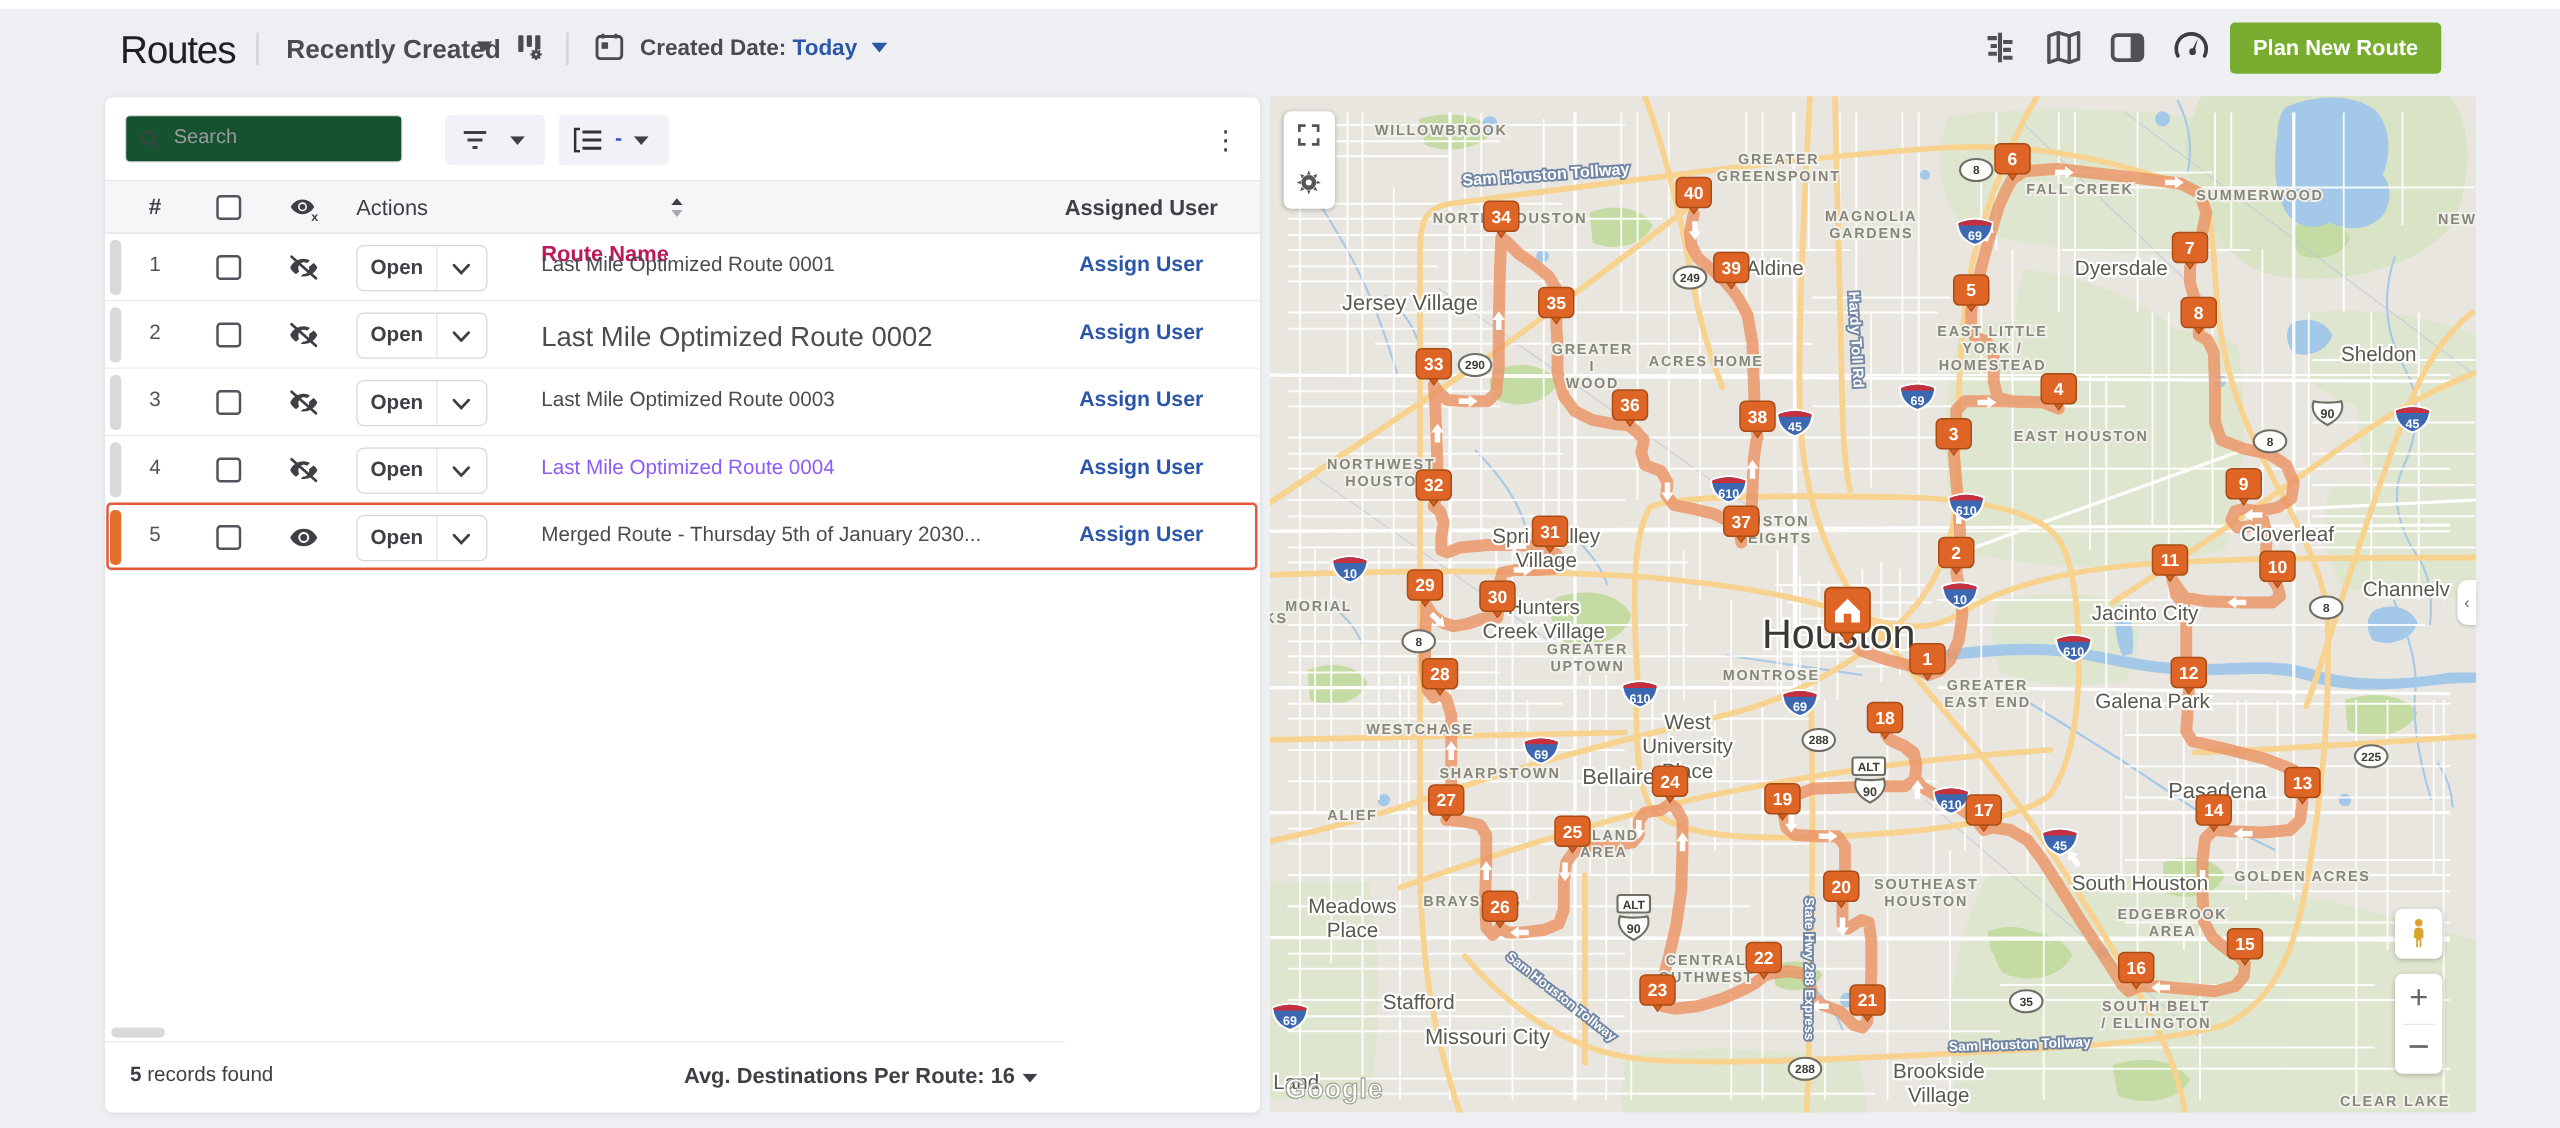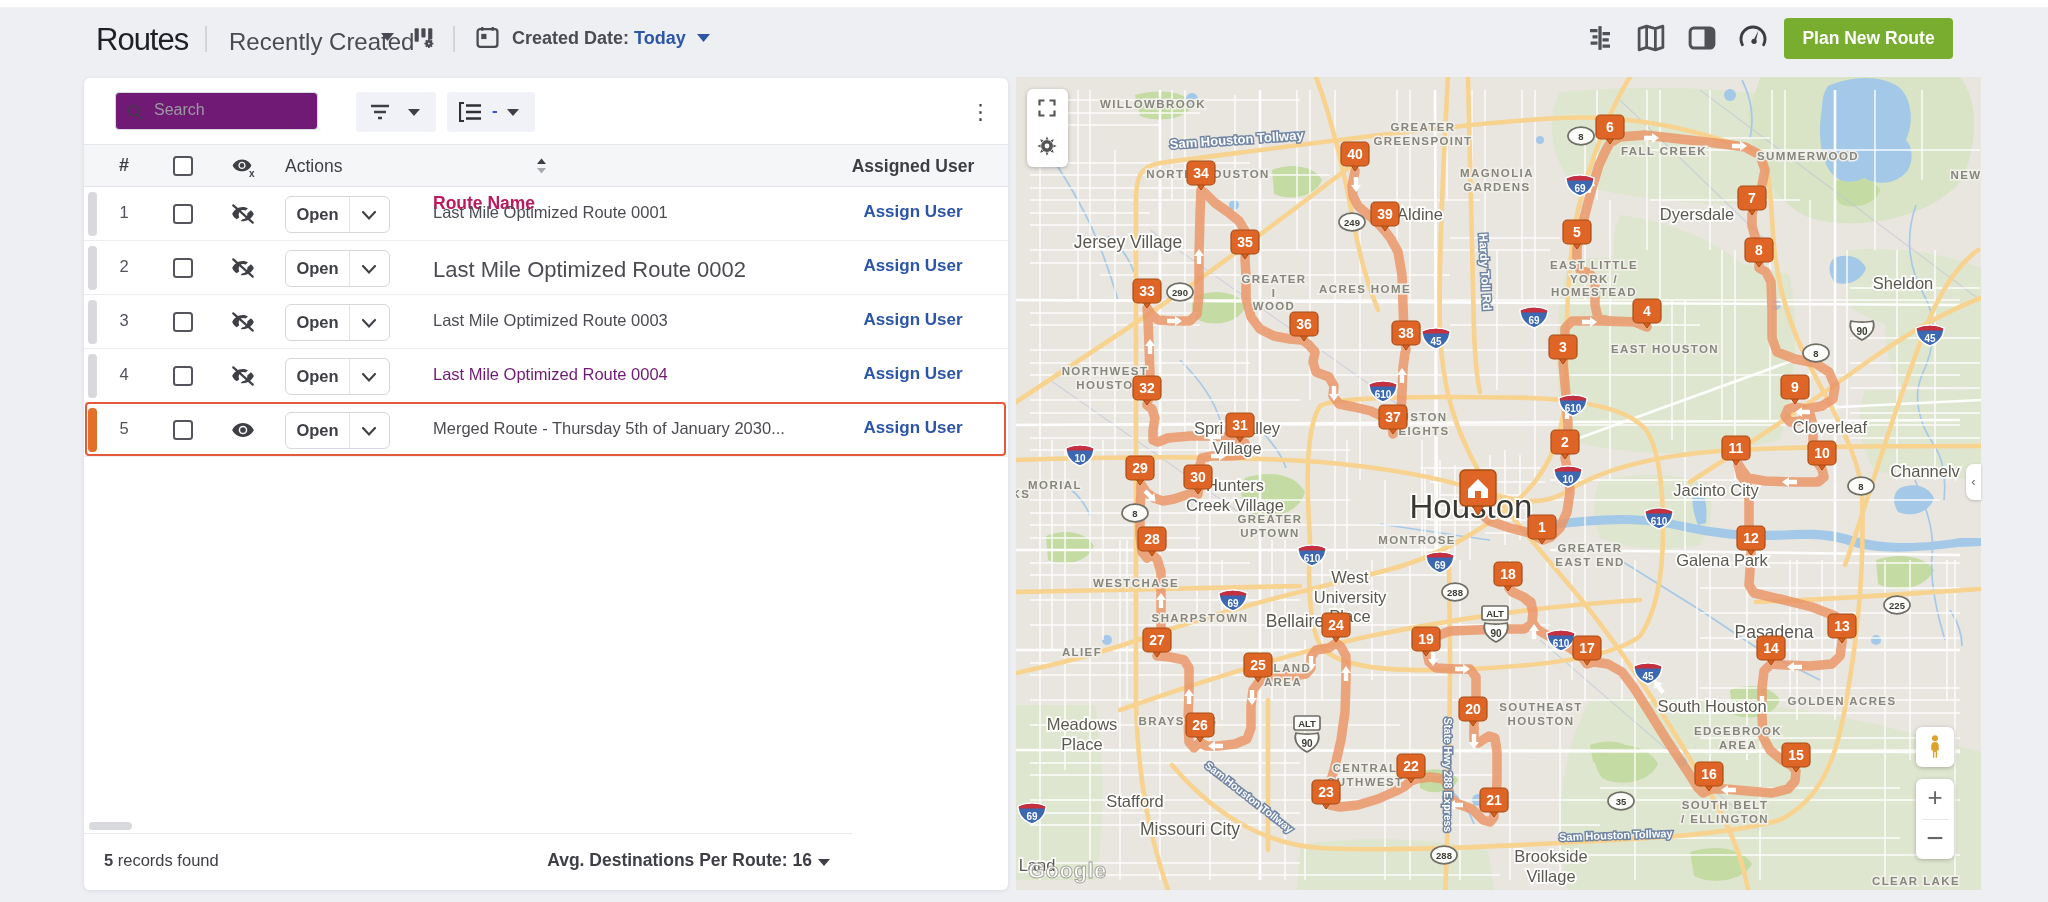--- a/index.html
+++ b/index.html
@@ -5,21 +5,21 @@
   body { font-family:"Liberation Sans", sans-serif; }
   #page { position:relative; width:2048px; height:902px; background:#edeff3; overflow:hidden; }
 </style></head>
 <body>
 <div id="page">
   <div style="position:absolute;left:0;top:0;width:2048px;height:7px;background:#fff;"></div>
 
 <div style="position:absolute;left:0;top:0;width:2048px;height:77px;">
   <div style="position:absolute;left:96px;top:22px;font-size:31px;letter-spacing:-1px;color:#1f2026;">Routes</div>
   <div style="position:absolute;left:205px;top:26px;width:2px;height:26px;background:#d3d5da;"></div>
-  <div style="position:absolute;left:229px;top:28px;font-size:24px;font-weight:normal;color:#4a4b52;">Recently Created</div>
+  <div style="position:absolute;left:229px;top:28px;font-size:21px;font-weight:bold;color:#4a4b52;">Recently Created</div>
   <svg width="13" height="9" viewBox="0 0 13 9" style="position:absolute;left:381px;top:33px">
         <path d="M0,0 L6.5,8 L13,0 Z" fill="#4a4b52"></path>
       </svg>
   <svg width="25" height="25" viewBox="0 0 24 24" style="position:absolute;left:412px;top:25px">
     <rect x="2.5" y="3" width="4" height="13" rx="1" fill="#4a4b52"></rect>
         <rect x="9" y="3" width="4" height="9" rx="1" fill="#4a4b52"></rect>
         <rect x="15.5" y="3" width="4" height="11" rx="1" fill="#4a4b52"></rect>
     <g transform="translate(16.2,17.8)">
           <circle r="2.1" fill="none" stroke="#4a4b52" stroke-width="2.4"></circle>
     <g stroke="#4a4b52" stroke-width="1.7">
@@ -53,21 +53,21 @@
   <svg width="32" height="32" viewBox="0 0 24 24" style="position:absolute;left:1737px;top:22px">
     <path d="M4,17 C3.3,15.7 3,14.3 3,13 C3,7.5 7,3.8 12,3.8 C17,3.8 21,7.5 21,13 C21,14.3 20.7,15.7 20,17" stroke="#3c3d42" stroke-width="2.2" fill="none" stroke-linecap="round"></path>
     <path d="M12,14.5 L16,6.5 L13.8,15.5 Z" fill="#3c3d42"></path>
         <circle cx="12.8" cy="14.5" r="2" fill="#3c3d42"></circle>
   </svg>
   <div style="position:absolute;left:1784px;top:18px;width:169px;height:41px;background:#79ad30;border-radius:4px;color:#fff;font-size:17.5px;font-weight:bold;text-align:center;line-height:41px;">Plan New Route</div>
 </div>
 
 <div style="position:absolute;left:84px;top:78px;width:924px;height:812px;background:#fff;border-radius:6px;box-shadow:0 1px 4px rgba(40,50,60,.10);overflow:hidden;">
 
-  <div style="position:absolute;left:16px;top:14px;width:203px;height:38px;border:1.5px solid #d9dade;border-radius:4px;background:#701a75;margin-left:15px;">
+  <div style="position:absolute;left:16px;top:14px;width:222px;height:38px;border:1.5px solid #d9dade;border-radius:4px;background:#14532d;">
     <svg width="18" height="18" viewBox="0 0 24 24" style="position:absolute;left:10px;top:10px">
           <circle cx="10" cy="10" r="6.5" stroke="#3f4046" stroke-width="2" fill="none"></circle>
           <path d="M15,15 L21,21" stroke="#3f4046" stroke-width="2" stroke-linecap="round"></path>
         </svg>
     <div style="position:absolute;left:38px;top:8px;font-size:16px;color:#9a9ba1;">Search</div>
   </div>
   <div style="position:absolute;left:272px;top:14px;width:80px;height:40px;border-radius:4px;background:#f1f2f7;">
     <svg width="22" height="16" viewBox="0 0 22 16" style="position:absolute;left:13px;top:12px">
           <path d="M2,2 L20,2" stroke="#3f4046" stroke-width="2.4"></path>
           <path d="M5,8 L17,8" stroke="#3f4046" stroke-width="2.4"></path>
@@ -165,21 +165,21 @@
           <path d="M3,4 L21,20" stroke="#3f4046" stroke-width="2" stroke-linecap="round"></path>
           <path d="M12,5.5 C7,5.5 3.3,8.8 2,12 C2.8,13.9 4.3,15.7 6.3,16.9 L8.6,14.9 C8.2,14.2 8,13.4 8,12.5 C8,10 9.8,8.2 12.2,8.2 C13,8.2 13.8,8.4 14.4,8.8 L16.6,6.9 C15.2,6 13.7,5.5 12,5.5 Z" fill="#3f4046"></path>
           <path d="M19.3,8.6 L15.9,11.5 C16,11.8 16,12.2 16,12.5 C16,15 14.2,16.8 11.9,16.8 L11.6,16.8 L9.7,18.4 C10.4,18.6 11.2,18.7 12,18.7 C17,18.7 20.7,15.2 22,12 C21.4,10.7 20.5,9.5 19.3,8.6 Z" fill="#3f4046"></path>
         </svg>
         <div style="position:absolute;left:201px;top:279.5px;width:105px;height:37px;border:1.5px solid #d6d7db;border-radius:6px;background:#fff;">
           <div style="position:absolute;left:0;top:0;width:64px;height:100%;display:flex;align-items:center;justify-content:center;font-size:16.5px;font-weight:bold;color:#3f4046;border-right:1.5px solid #e2e3e7;">Open</div>
           <svg width="14" height="9" viewBox="0 0 14 9" style="position:absolute;left:76px;top:14px">
             <path d="M1,1 L7,7.4 L13,1" stroke="#3f4046" stroke-width="2.1" fill="none" stroke-linecap="round"></path>
           </svg>
         </div>
-        <div style="position:absolute;left:349px;top:287px;font-size:16.5px;color:#701a75;white-space:nowrap;">Last Mile Optimized Route 0004</div>
+        <div style="position:absolute;left:349px;top:287px;font-size:16.5px;color:#8b5cf6;white-space:nowrap;">Last Mile Optimized Route 0004</div>
         <div style="position:absolute;left:779px;top:286px;width:100px;text-align:center;font-size:17px;font-weight:bold;color:#2b55a8;">Assign User</div>
         <div style="position:absolute;left:0;top:325px;width:924px;height:54px;border-bottom:1.5px solid #ececf0;"></div>
         <div style="position:absolute;left:4px;top:330px;width:9px;height:44px;border-radius:4px;background:#e2702a;"></div>
         <div style="position:absolute;left:30px;top:341px;width:20px;text-align:center;font-size:16.5px;color:#52535a;">5</div>
         <div style="position:absolute;left:89px;top:342px;width:20px;height:20px;border:2.2px solid #54555c;border-radius:3.5px;background:#fff;"></div>
         <svg width="26" height="26" viewBox="0 0 24 24" style="position:absolute;left:146px;top:339px">
           <path d="M12,5.5 C6.5,5.5 3.2,9.3 2,12 C3.2,14.7 6.5,18.5 12,18.5 C17.5,18.5 20.8,14.7 22,12 C20.8,9.3 17.5,5.5 12,5.5 Z M12,16 C9.8,16 8,14.2 8,12 C8,9.8 9.8,8 12,8 C14.2,8 16,9.8 16,12 C16,14.2 14.2,16 12,16 Z" fill="#3f4046"></path>
           <circle cx="12" cy="12" r="2.6" fill="#3f4046"></circle>
         </svg>
         <div style="position:absolute;left:201px;top:333.5px;width:105px;height:37px;border:1.5px solid #d6d7db;border-radius:6px;background:#fff;">

